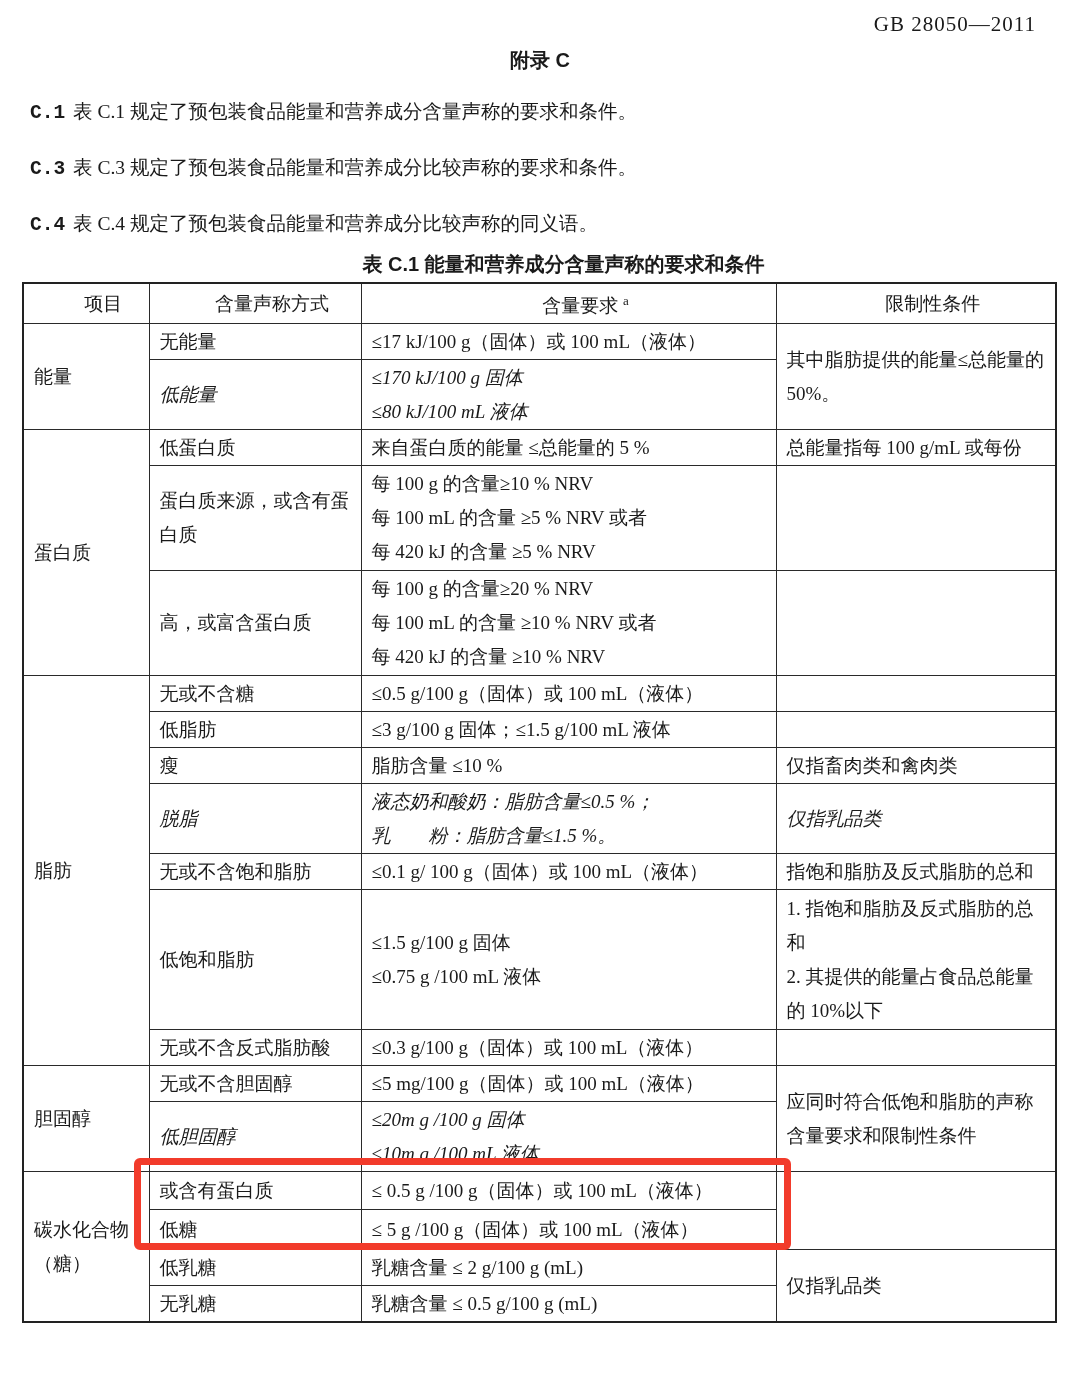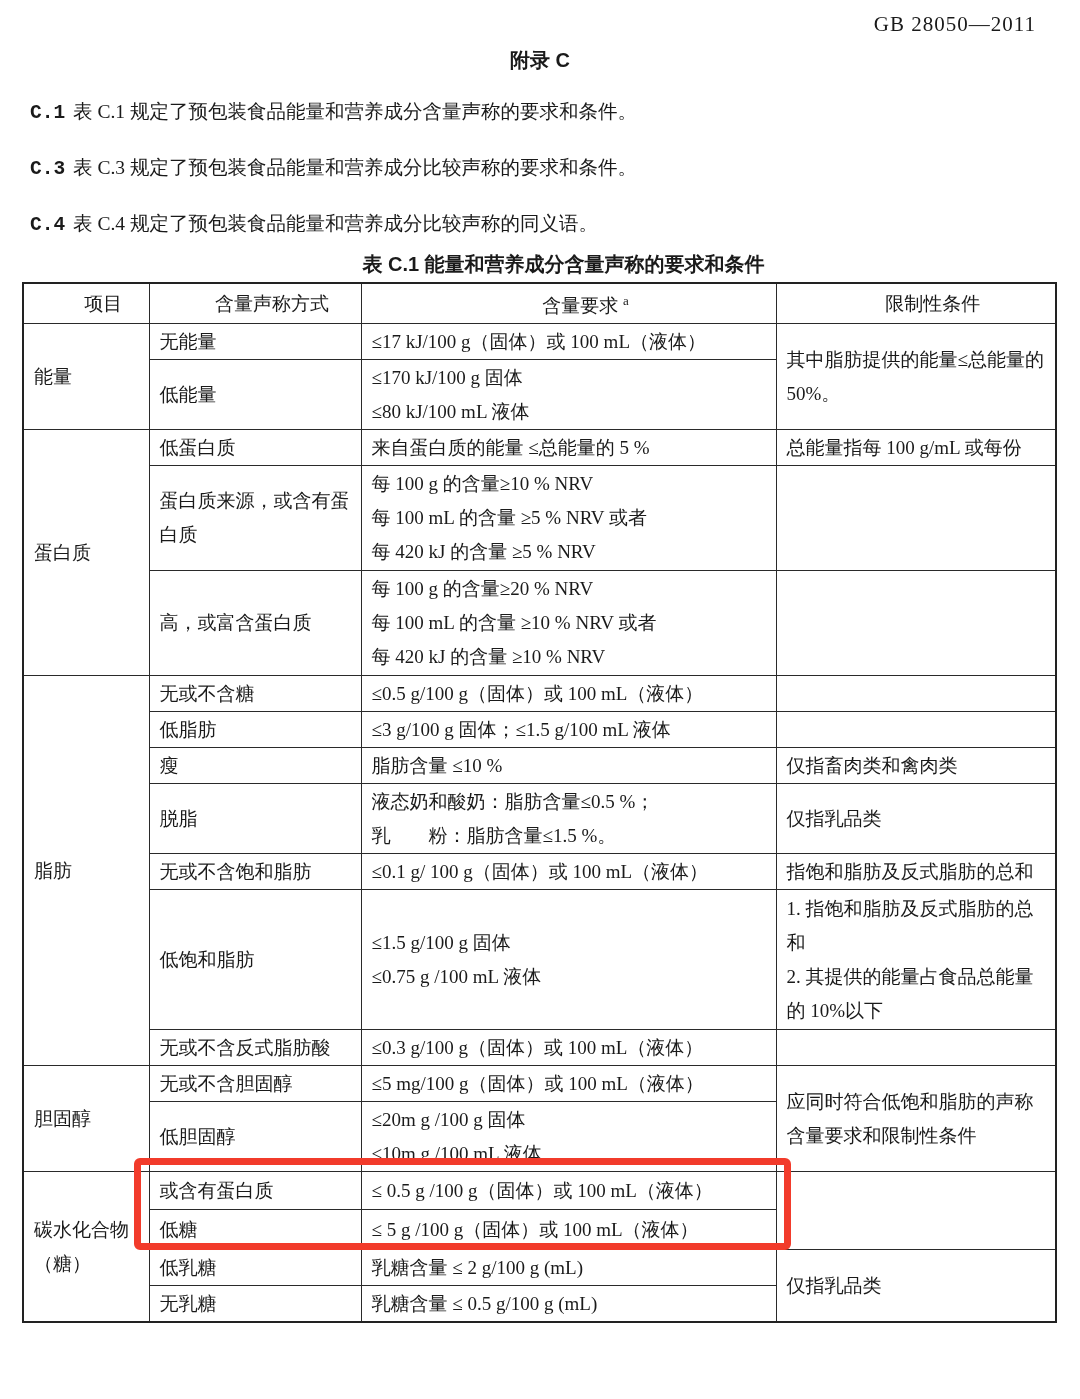--- a/index.html
+++ b/index.html
@@ -79,21 +79,21 @@
     vertical-align:top;
     padding:5px 6px 0 16px;
   }
   td.claim{padding-left:12px;}
   td.req{padding-left:13px;}
   td.cond{padding-left:11px;padding-right:8px;}
   td.vtop{vertical-align:top;padding-top:3px;}
   tr.h36{height:36px;}
   tr.h38{height:38px;}
   tr.h40{height:40px;}
-  tr.h70{height:70px;}
+  tr.h70{height:70px;font-style:italic;}
   tr.h105{height:105px;}
   tr.h140{height:140px;}
   sup{font-size:13px;}
   .highlight-box{
     position:absolute;
     left:112px;
     top:876px;
     width:643px;
     height:78px;
     border:7px solid #f23b2b;

